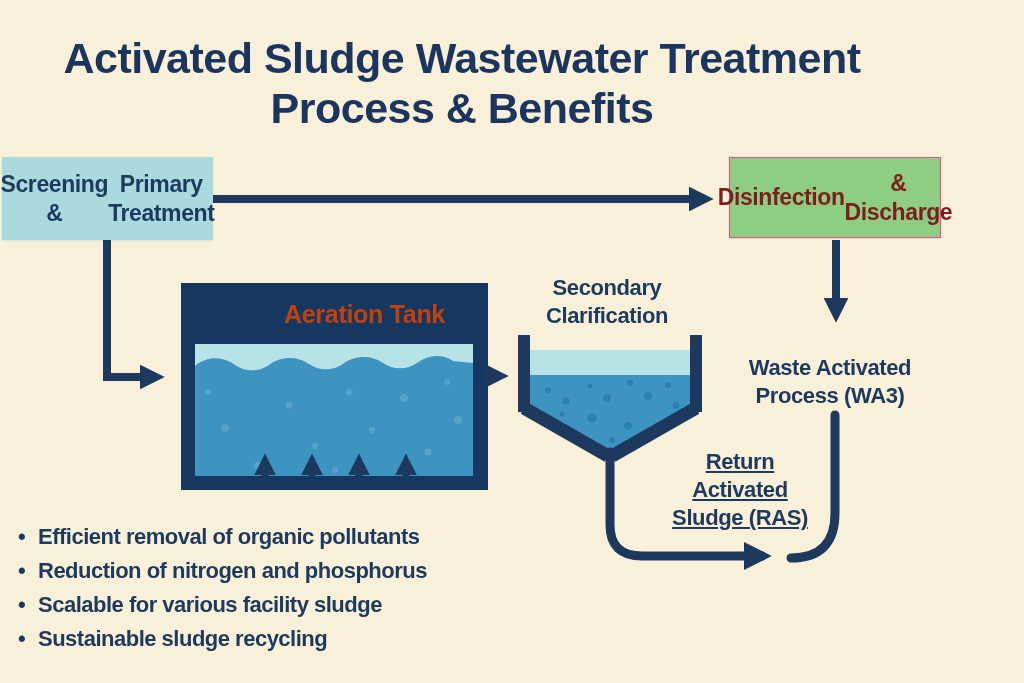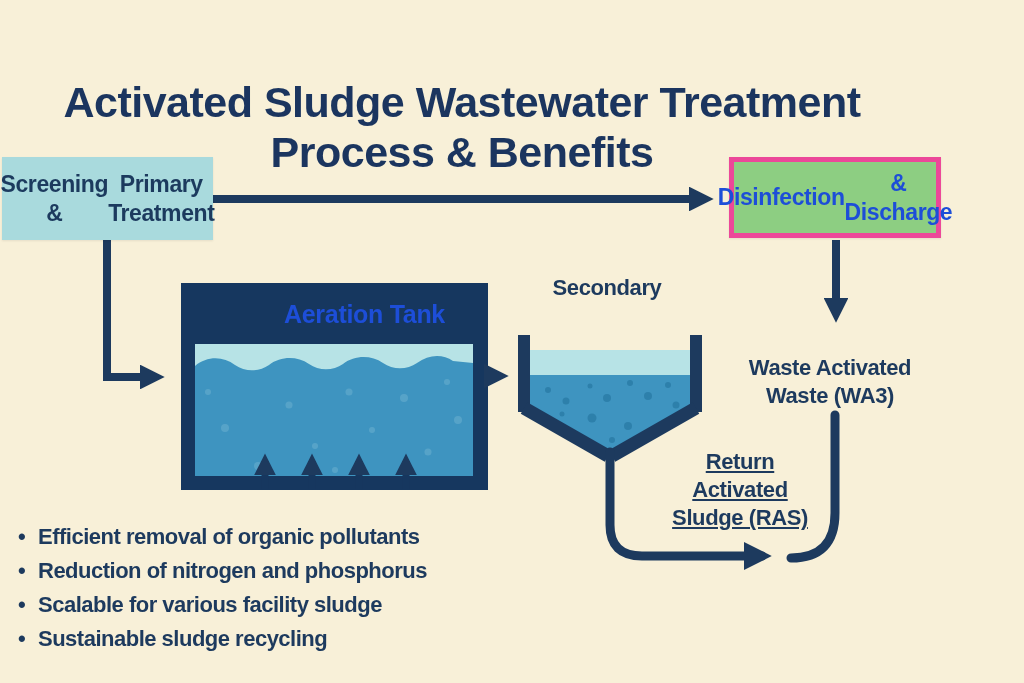--- a/index.html
+++ b/index.html
@@ -14,58 +14,57 @@
   }
   .abs{position:absolute;}
   
   #title{
     left:0;top:33px;width:924px;
     text-align:center;
     font-weight:800;
     font-size:43px;line-height:50px;
     letter-spacing:-0.5px;
     color:#1b355f;
-    margin-top:44px;
   }
   
   .node-box{
     display:flex;flex-direction:row;
     align-items:center;justify-content:center;
     text-align:center;
     font-weight:700;
     font-size:23px;line-height:29px;
     letter-spacing:-0.4px;
   }
   #screening-box{
     left:2px;top:157px;width:211px;height:83px;
     background:#a9dadd;
     color:#1c3a5e;
     box-shadow:0 1px 2px rgba(0,0,0,0.08);
   }
   #disinfection-box{
     left:729px;top:157px;width:212px;height:81px;
     background:#8dce82;
-    border:5px solid #ec4899;
-    color:#1d4ed8;
+    border:1px solid #ec4899;
+    color:#7f1d1d;
     box-shadow:0 1px 2px rgba(0,0,0,0.08);
   }
   
   .dlabel{
     text-align:center;
     font-weight:700;
     font-size:22px;line-height:28px;
     letter-spacing:-0.4px;
     color:#1d3a5e;
   }
   #aeration-label{
     left:181px;top:300px;width:367px;
     text-align:center;
     font-weight:700;font-size:25px;
     letter-spacing:-0.3px;
-    color:#1d4ed8;
+    color:#c2410c;
   }
   #secondary-label{left:507px;top:274px;width:200px;}
   #was-label{left:730px;top:354px;width:200px;}
   #ras-label{left:640px;top:448px;width:200px;text-decoration:underline;}
   
   #benefits{
     left:18px;top:520px;width:480px;
     list-style:none;margin:0;padding:0;
   }
   #benefits li{
@@ -168,25 +167,26 @@
 
   <div id="disinfection-box" class="abs node-box">
     <div>Disinfection</div>
     <div>&amp; Discharge</div>
   </div>
 
   <div id="aeration-label" class="abs">Aeration Tank</div>
 
   <div id="secondary-label" class="abs dlabel">
     <div>Secondary</div>
+    <div>Clarification</div>
   </div>
 
   <div id="was-label" class="abs dlabel">
     <div>Waste Activated</div>
-    <div>Waste (WA3)</div>
+    <div>Process (WA3)</div>
   </div>
 
   <div id="ras-label" class="abs dlabel">
     <div>Return</div>
     <div>Activated</div>
     <div>Sludge (RAS)</div>
   </div>
 
   <ul id="benefits" class="abs">
     <li>

